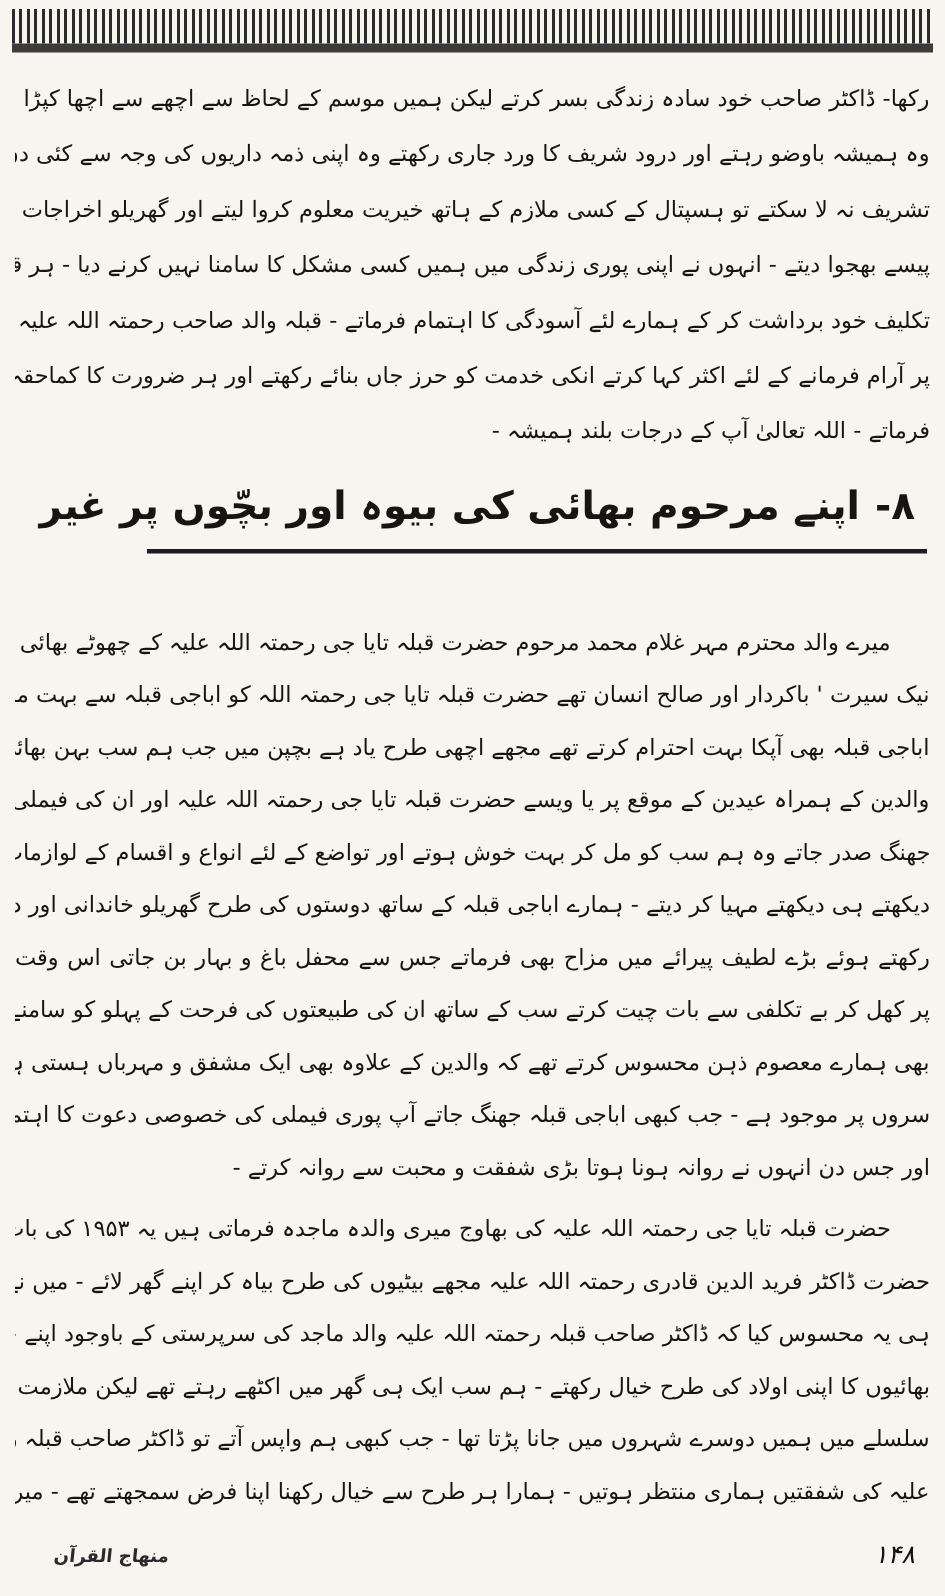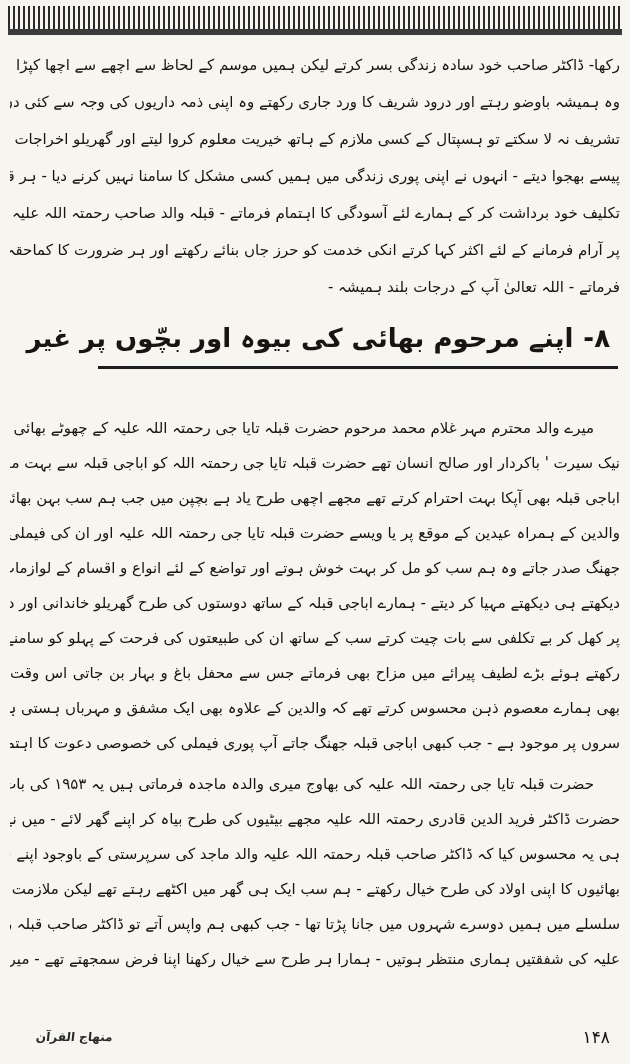--- a/index.html
+++ b/index.html
@@ -77,20 +77,21 @@
     margin-left:26px;
     font-size:12px;
     font-weight:bold;
     color:#2a2a2a;
     transform:skewX(-6deg);
   }
   .page-number{
     margin-right:10px;
     font-size:17px;
     color:#141414;
+    font-style:italic;
   }
 </style>
 </head>
 <body>
 
 <div class="page">
 
   <div class="top-border"></div>
 
   <div class="body-text">
@@ -110,24 +111,25 @@
     </div>
     <div class="heading-rule"></div>
 
     <div class="para p2">
       <div class="line indent">میرے والد محترم مہر غلام محمد مرحوم حضرت قبلہ تایا جی رحمتہ اللہ علیہ کے چھوٹے بھائی تھے بڑے</div>
       <div class="line">نیک سیرت ' باکردار اور صالح انسان تھے حضرت قبلہ تایا جی رحمتہ اللہ کو اباجی قبلہ سے بہت محبت تھی -</div>
       <div class="line">اباجی قبلہ بھی آپکا بہت احترام کرتے تھے مجھے اچھی طرح یاد ہے بچپن میں جب ہم سب بہن بھائی اپنے</div>
       <div class="line">والدین کے ہمراہ عیدین کے موقع پر یا ویسے حضرت قبلہ تایا جی رحمتہ اللہ علیہ اور ان کی فیملی سے ملنے</div>
       <div class="line">جھنگ صدر جاتے وہ ہم سب کو مل کر بہت خوش ہوتے اور تواضع کے لئے انواع و اقسام کے لوازمات</div>
       <div class="line">دیکھتے ہی دیکھتے مہیا کر دیتے - ہمارے اباجی قبلہ کے ساتھ دوستوں کی طرح گھریلو خاندانی اور دیگر معاملات</div>
+      <div class="line">رکھتے ہوئے بڑے لطیف پیرائے میں مزاح بھی فرماتے جس سے محفل باغ و بہار بن جاتی اس وقت</div>
       <div class="line">پر کھل کر بے تکلفی سے بات چیت کرتے سب کے ساتھ ان کی طبیعتوں کی فرحت کے پہلو کو سامنے</div>
-      <div class="line">رکھتے ہوئے بڑے لطیف پیرائے میں مزاح بھی فرماتے جس سے محفل باغ و بہار بن جاتی اس وقت</div>
       <div class="line">بھی ہمارے معصوم ذہن محسوس کرتے تھے کہ والدین کے علاوہ بھی ایک مشفق و مہرباں ہستی ہمارے</div>
       <div class="line">سروں پر موجود ہے - جب کبھی اباجی قبلہ جھنگ جاتے آپ پوری فیملی کی خصوصی دعوت کا اہتمام فرماتے</div>
+      <div class="line end">اور جس دن انہوں نے روانہ ہونا ہوتا بڑی شفقت و محبت سے روانہ کرتے -</div>
     </div>
 
     <div class="para p3">
       <div class="line indent">حضرت قبلہ تایا جی رحمتہ اللہ علیہ کی بھاوج میری والدہ ماجدہ فرماتی ہیں یہ ۱۹۵۳ کی بات ہے جب</div>
       <div class="line">حضرت ڈاکٹر فرید الدین قادری رحمتہ اللہ علیہ مجھے بیٹیوں کی طرح بیاہ کر اپنے گھر لائے - میں نے آتے</div>
       <div class="line">ہی یہ محسوس کیا کہ ڈاکٹر صاحب قبلہ رحمتہ اللہ علیہ والد ماجد کی سرپرستی کے باوجود اپنے چھوٹے بہن</div>
       <div class="line">بھائیوں کا اپنی اولاد کی طرح خیال رکھتے - ہم سب ایک ہی گھر میں اکٹھے رہتے تھے لیکن ملازمت کے</div>
       <div class="line">سلسلے میں ہمیں دوسرے شہروں میں جانا پڑتا تھا - جب کبھی ہم واپس آتے تو ڈاکٹر صاحب قبلہ رحمتہ اللہ</div>
       <div class="line">علیہ کی شفقتیں ہماری منتظر ہوتیں - ہمارا ہر طرح سے خیال رکھنا اپنا فرض سمجھتے تھے - میرے شوہر کے</div>
     </div>

